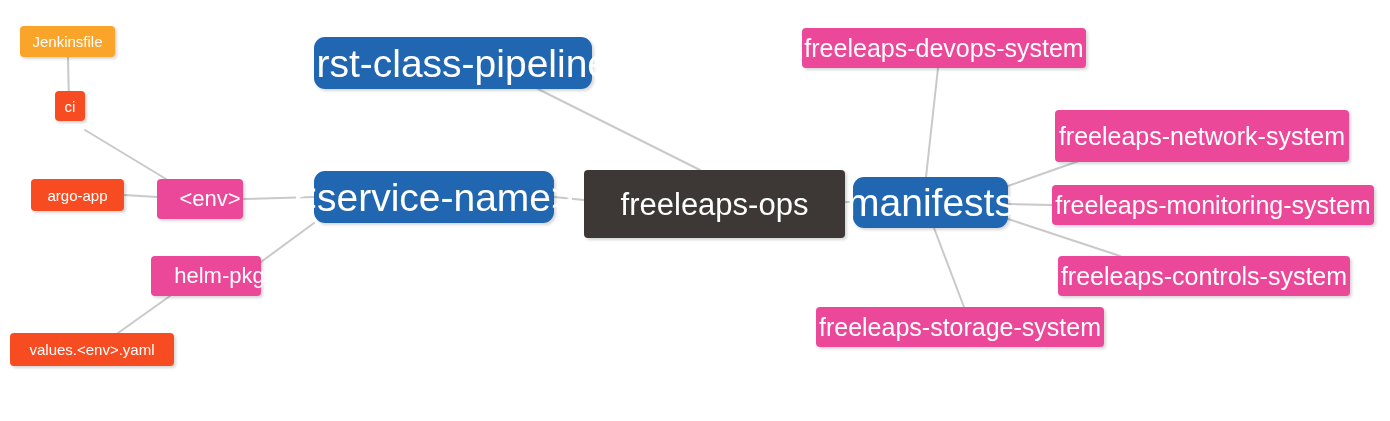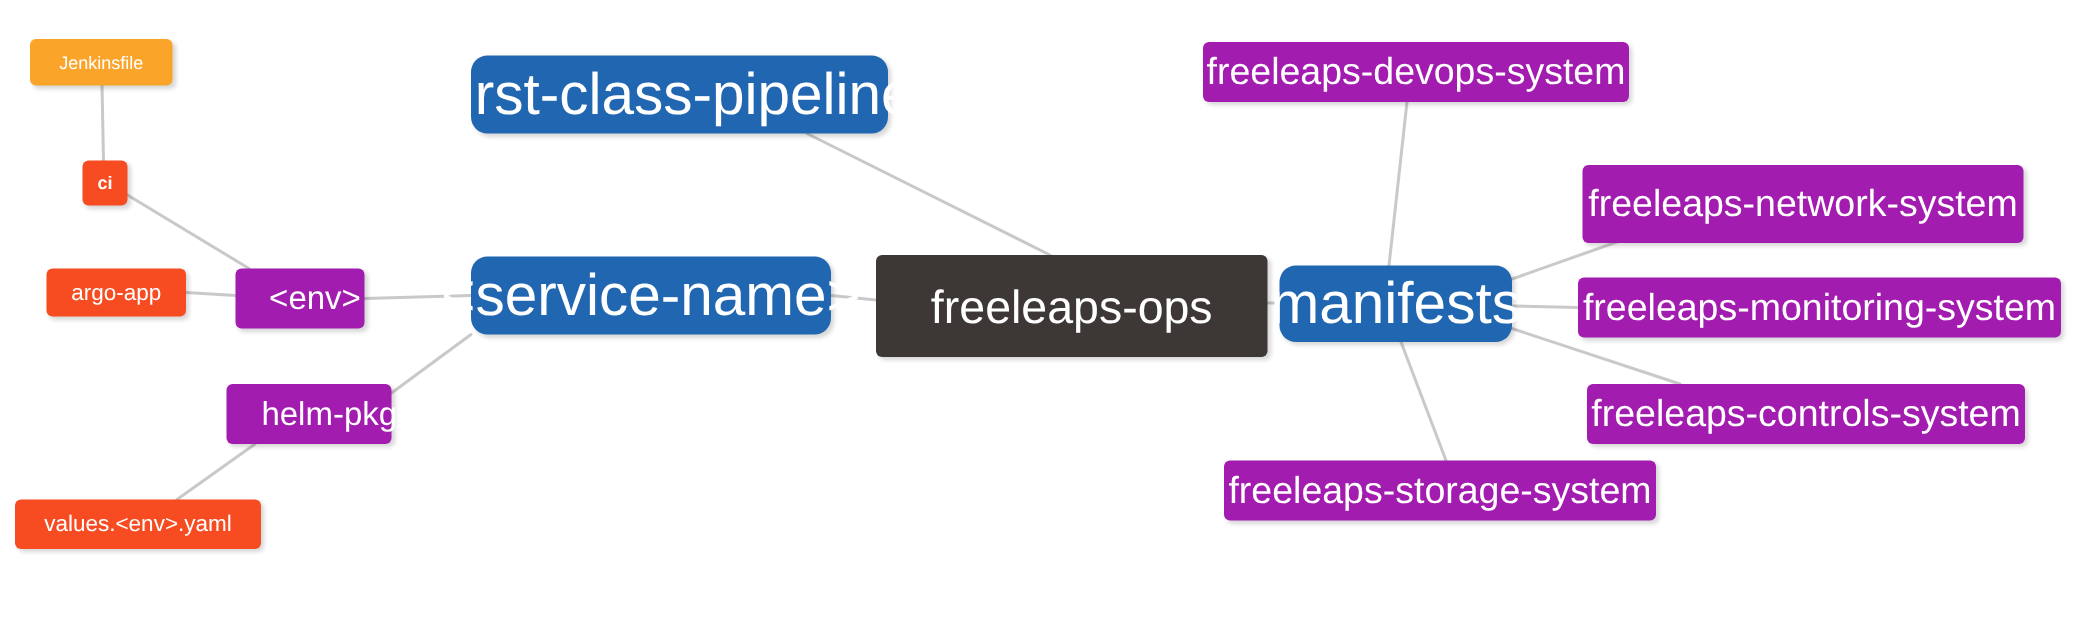--- a/index.html
+++ b/index.html
@@ -39,25 +39,25 @@
     line-height: 1;
     box-shadow: 2px 2px 3px rgba(0,0,0,0.16);
     user-select: none;
   }
   
   .sz-root   { font-size: 31px; }
   .sz-l1     { font-size: 39px; border-radius: 11px; }
   .sz-l2     { font-size: 25px; }
   .sz-l3     { font-size: 22px; }
   .sz-l5     { font-size: 15px; }
-  .sz-l6     { font-size: 12px; }
+  .sz-l6     { font-size: 15px; }
 
   .c-root  { background: #3d3835; }
   .c-blue  { background: #2166b0; }
-  .c-green { background: #a21caf; }
+  .c-green { background: #ec4899; }
   .c-red   { background: #f74c22; }
   .c-orange{ background: #faa42a; }
 </style>
 </head>
 <body>
 
 <div id="canvas">
   <svg id="edges" viewBox="0 0 1390 421" preserveAspectRatio="none" aria-hidden="true">
       <line x1="554" y1="197" x2="584" y2="200" stroke="#c9c9c9" stroke-width="2" stroke-linecap="round"></line>
       <line x1="538" y1="89" x2="700" y2="170" stroke="#c9c9c9" stroke-width="2" stroke-linecap="round"></line>
@@ -74,21 +74,21 @@
       <line x1="1008" y1="219" x2="1120" y2="256" stroke="#c9c9c9" stroke-width="2" stroke-linecap="round"></line>
       <line x1="934" y1="228" x2="964" y2="307" stroke="#c9c9c9" stroke-width="2" stroke-linecap="round"></line>
     </svg>
   <div id="node-layer">
       <div class="node c-root sz-root" style="left: 584px; top: 170px; width: 261px; height: 68px;">freeleaps-ops</div>
       <div class="node c-blue sz-l1" style="left: 314px; top: 37px; width: 278px; height: 52px;">first-class-pipeline</div>
       <div class="node c-blue sz-l1" style="left: 314px; top: 171px; width: 240px; height: 52px;">&lt;service-name&gt;</div>
       <div class="node c-blue sz-l1" style="left: 853px; top: 177px; width: 155px; height: 51px;">manifests</div>
       <div class="node c-green sz-l3" style="left: 157px; top: 179px; width: 86px; height: 40px; padding-left: 20px;">&lt;env&gt;</div>
       <div class="node c-green sz-l3" style="left: 151px; top: 256px; width: 110px; height: 40px; padding-left: 27px;">helm-pkg</div>
-      <div class="node c-red sz-l6" style="left: 55px; top: 107px; width: 30px; height: 30px; font-weight: bold;">ci</div>
+      <div class="node c-red sz-l6" style="left: 55px; top: 91px; width: 30px; height: 30px;">ci</div>
       <div class="node c-red sz-l5" style="left: 31px; top: 179px; width: 93px; height: 32px;">argo-app</div>
       <div class="node c-red sz-l5" style="left: 10px; top: 333px; width: 164px; height: 33px;">values.&lt;env&gt;.yaml</div>
       <div class="node c-orange sz-l6" style="left: 20px; top: 26px; width: 95px; height: 31px;">Jenkinsfile</div>
       <div class="node c-green sz-l2" style="left: 802px; top: 28px; width: 284px; height: 40px;">freeleaps-devops-system</div>
       <div class="node c-green sz-l2" style="left: 1055px; top: 110px; width: 294px; height: 52px;">freeleaps-network-system</div>
       <div class="node c-green sz-l2" style="left: 1052px; top: 185px; width: 322px; height: 40px;">freeleaps-monitoring-system</div>
       <div class="node c-green sz-l2" style="left: 1058px; top: 256px; width: 292px; height: 40px;">freeleaps-controls-system</div>
       <div class="node c-green sz-l2" style="left: 816px; top: 307px; width: 288px; height: 40px;">freeleaps-storage-system</div>
     </div>
 </div>

